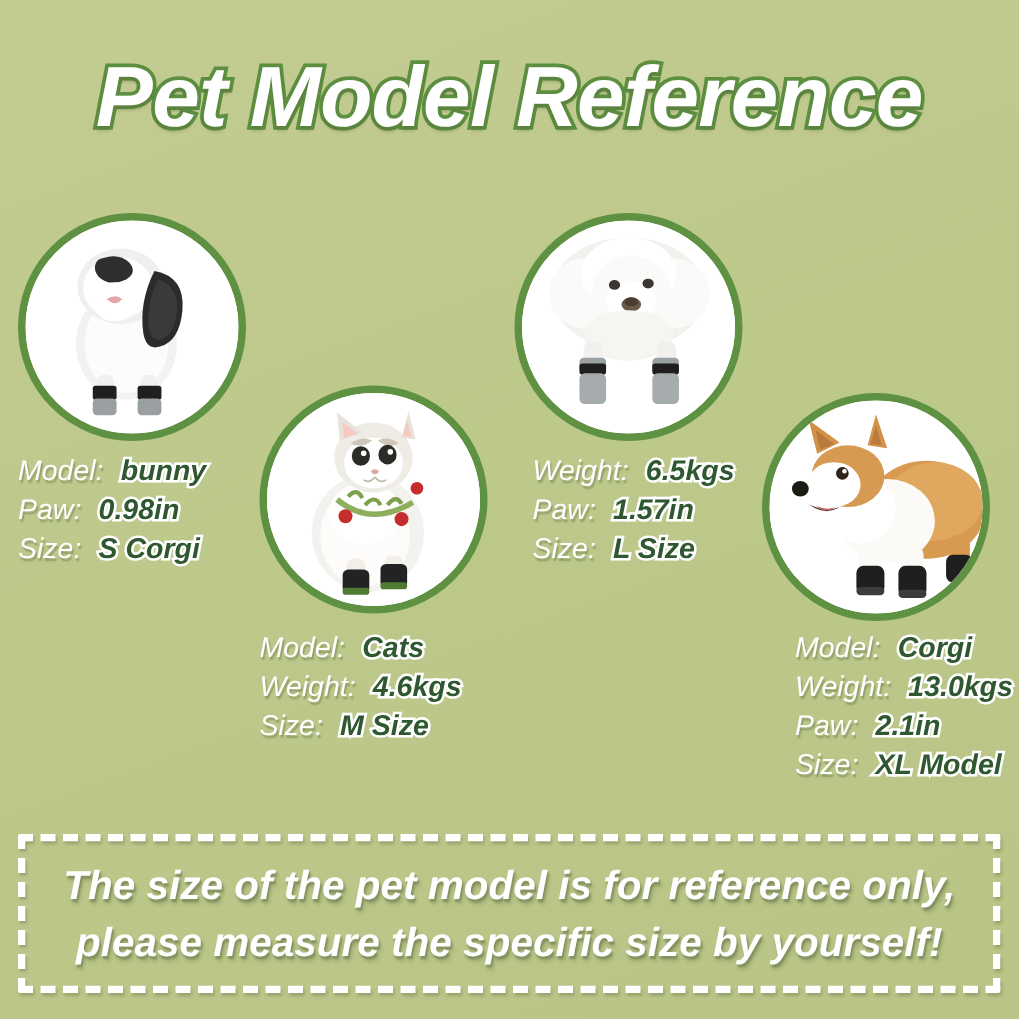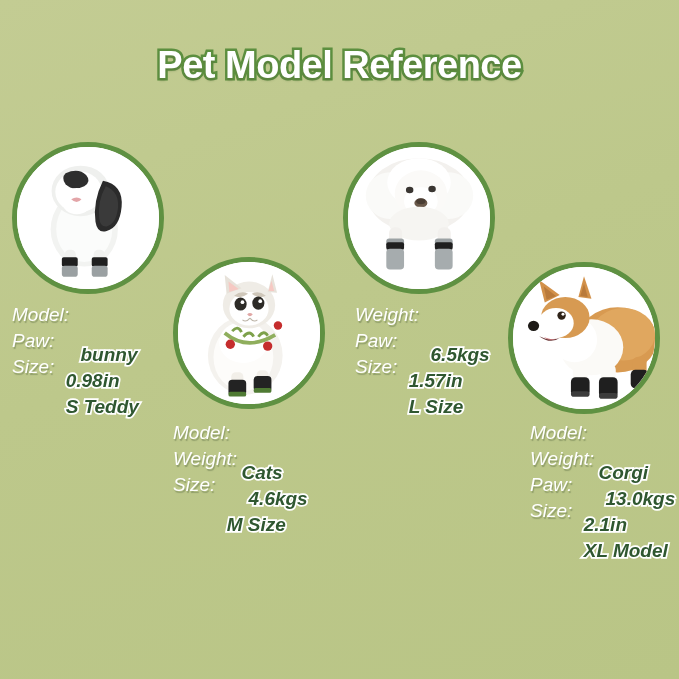--- a/index.html
+++ b/index.html
@@ -24,22 +24,23 @@
     overflow: hidden;
   }
 
   
   .title {
     position: absolute;
     left: 0;
     top: 34px;
     width: 679px;
     text-align: center;
-    font-size: 38px;
+    font-size: 57px;
     font-weight: bold;
+    font-style: italic;
     letter-spacing: -0.5px;
     color: #ffffff;
     -webkit-text-stroke: 5px #5c8f3f;
     paint-order: stroke fill;
     text-shadow:
       0 3px 2px rgba(90,110,60,0.35);
     white-space: nowrap;
     line-height: 62px;
   }
 
@@ -82,21 +83,20 @@
   .spec-value {
     font-size: 19px;
     font-weight: bold;
     font-style: italic;
     color: #2f5730;
     -webkit-text-stroke: 3.4px #ffffff;
     paint-order: stroke fill;
     display: inline-block;
     vertical-align: top;
     margin-left: 7px;
-    margin-top: 40px;
   }
 
   #spec-bunny { left: 12px;  top: 302px; }
   #spec-cats  { left: 173px; top: 420px; }
   #spec-teddy { left: 355px; top: 302px; }
   #spec-corgi { left: 530px; top: 420px; }
 
   
   .note-box {
     position: absolute;
@@ -281,21 +281,21 @@
     <div class="spec-row">
       <span class="spec-label">Model:</span>
       <span class="spec-value">bunny</span>
     </div>
     <div class="spec-row">
       <span class="spec-label">Paw:</span>
       <span class="spec-value">0.98in</span>
     </div>
     <div class="spec-row">
       <span class="spec-label">Size:</span>
-      <span class="spec-value">S Teddy</span>
+      <span class="spec-value">S Corgi</span>
     </div>
   </div>
 
   <div class="spec-block" id="spec-cats">
     <div class="spec-row">
       <span class="spec-label">Model:</span>
       <span class="spec-value">Cats</span>
     </div>
     <div class="spec-row">
       <span class="spec-label">Weight:</span>
@@ -334,14 +334,18 @@
     <div class="spec-row">
       <span class="spec-label">Paw:</span>
       <span class="spec-value">2.1in</span>
     </div>
     <div class="spec-row">
       <span class="spec-label">Size:</span>
       <span class="spec-value">XL Model</span>
     </div>
   </div>
 
+  <div class="note-box">
+    <div class="note-line">The size of the pet model is for reference only,</div>
+    <div class="note-line">please measure the specific size by yourself!</div>
+  </div>
 
 </div>
 
 </body></html>

